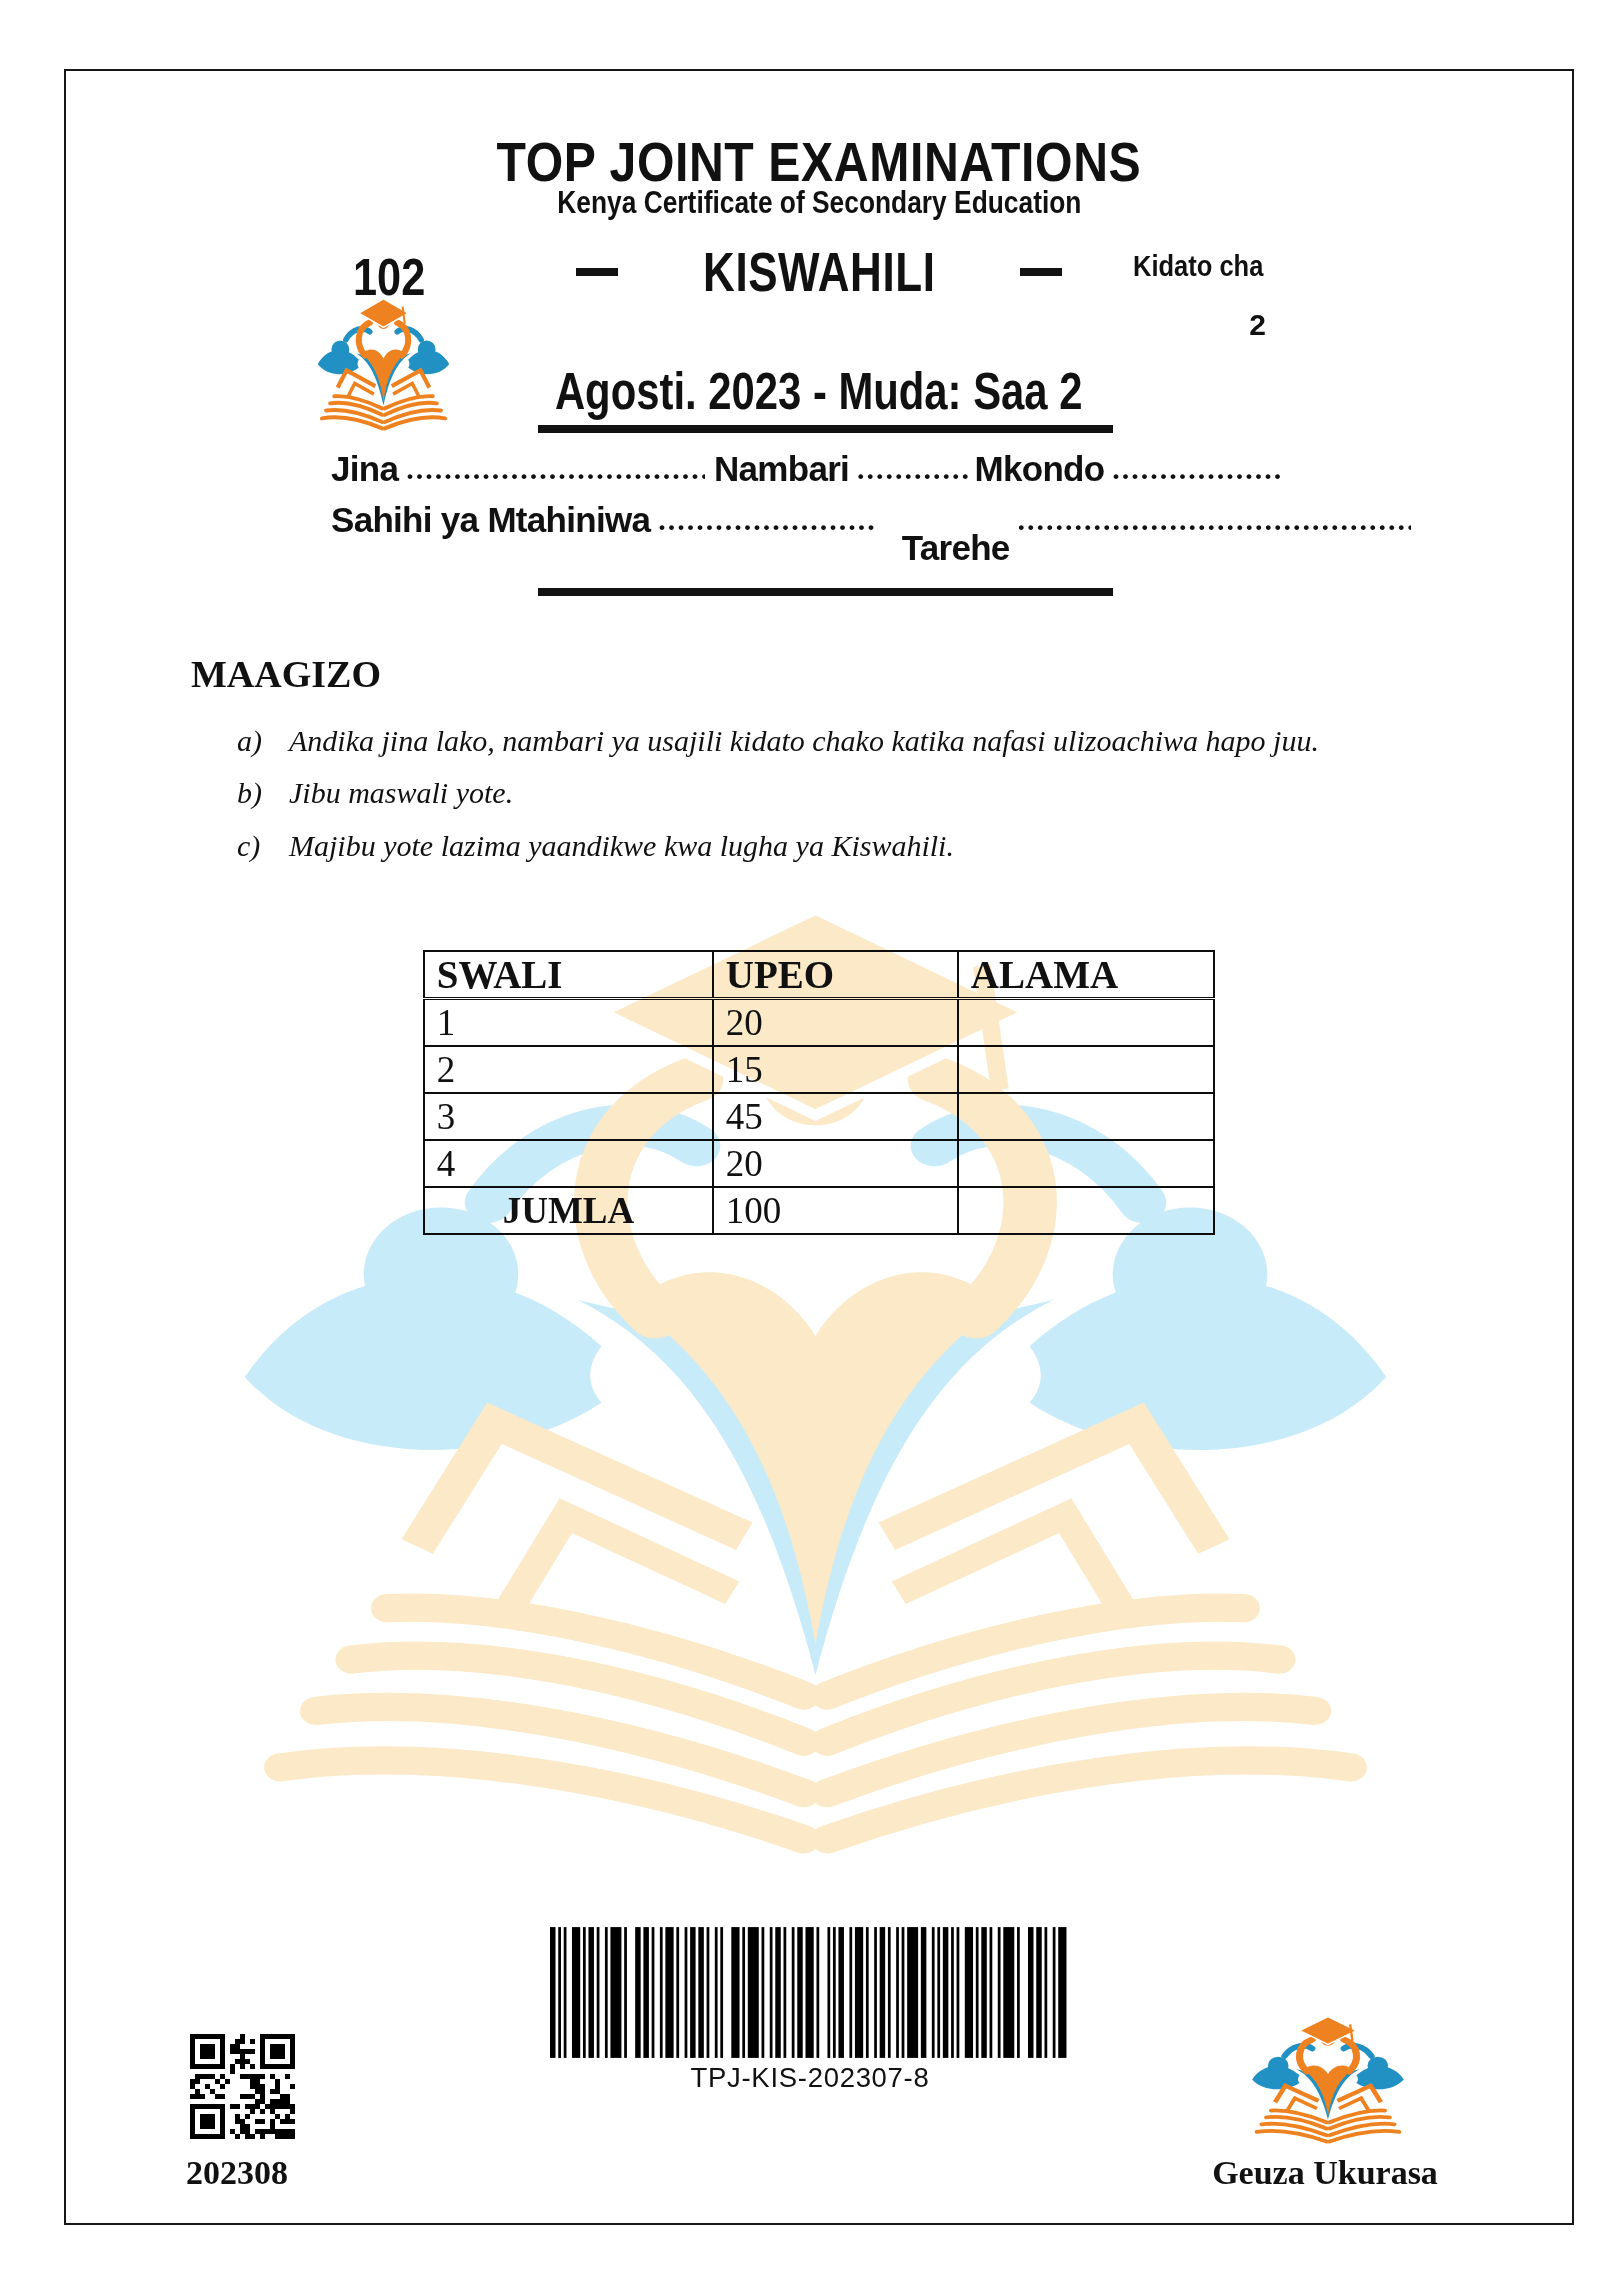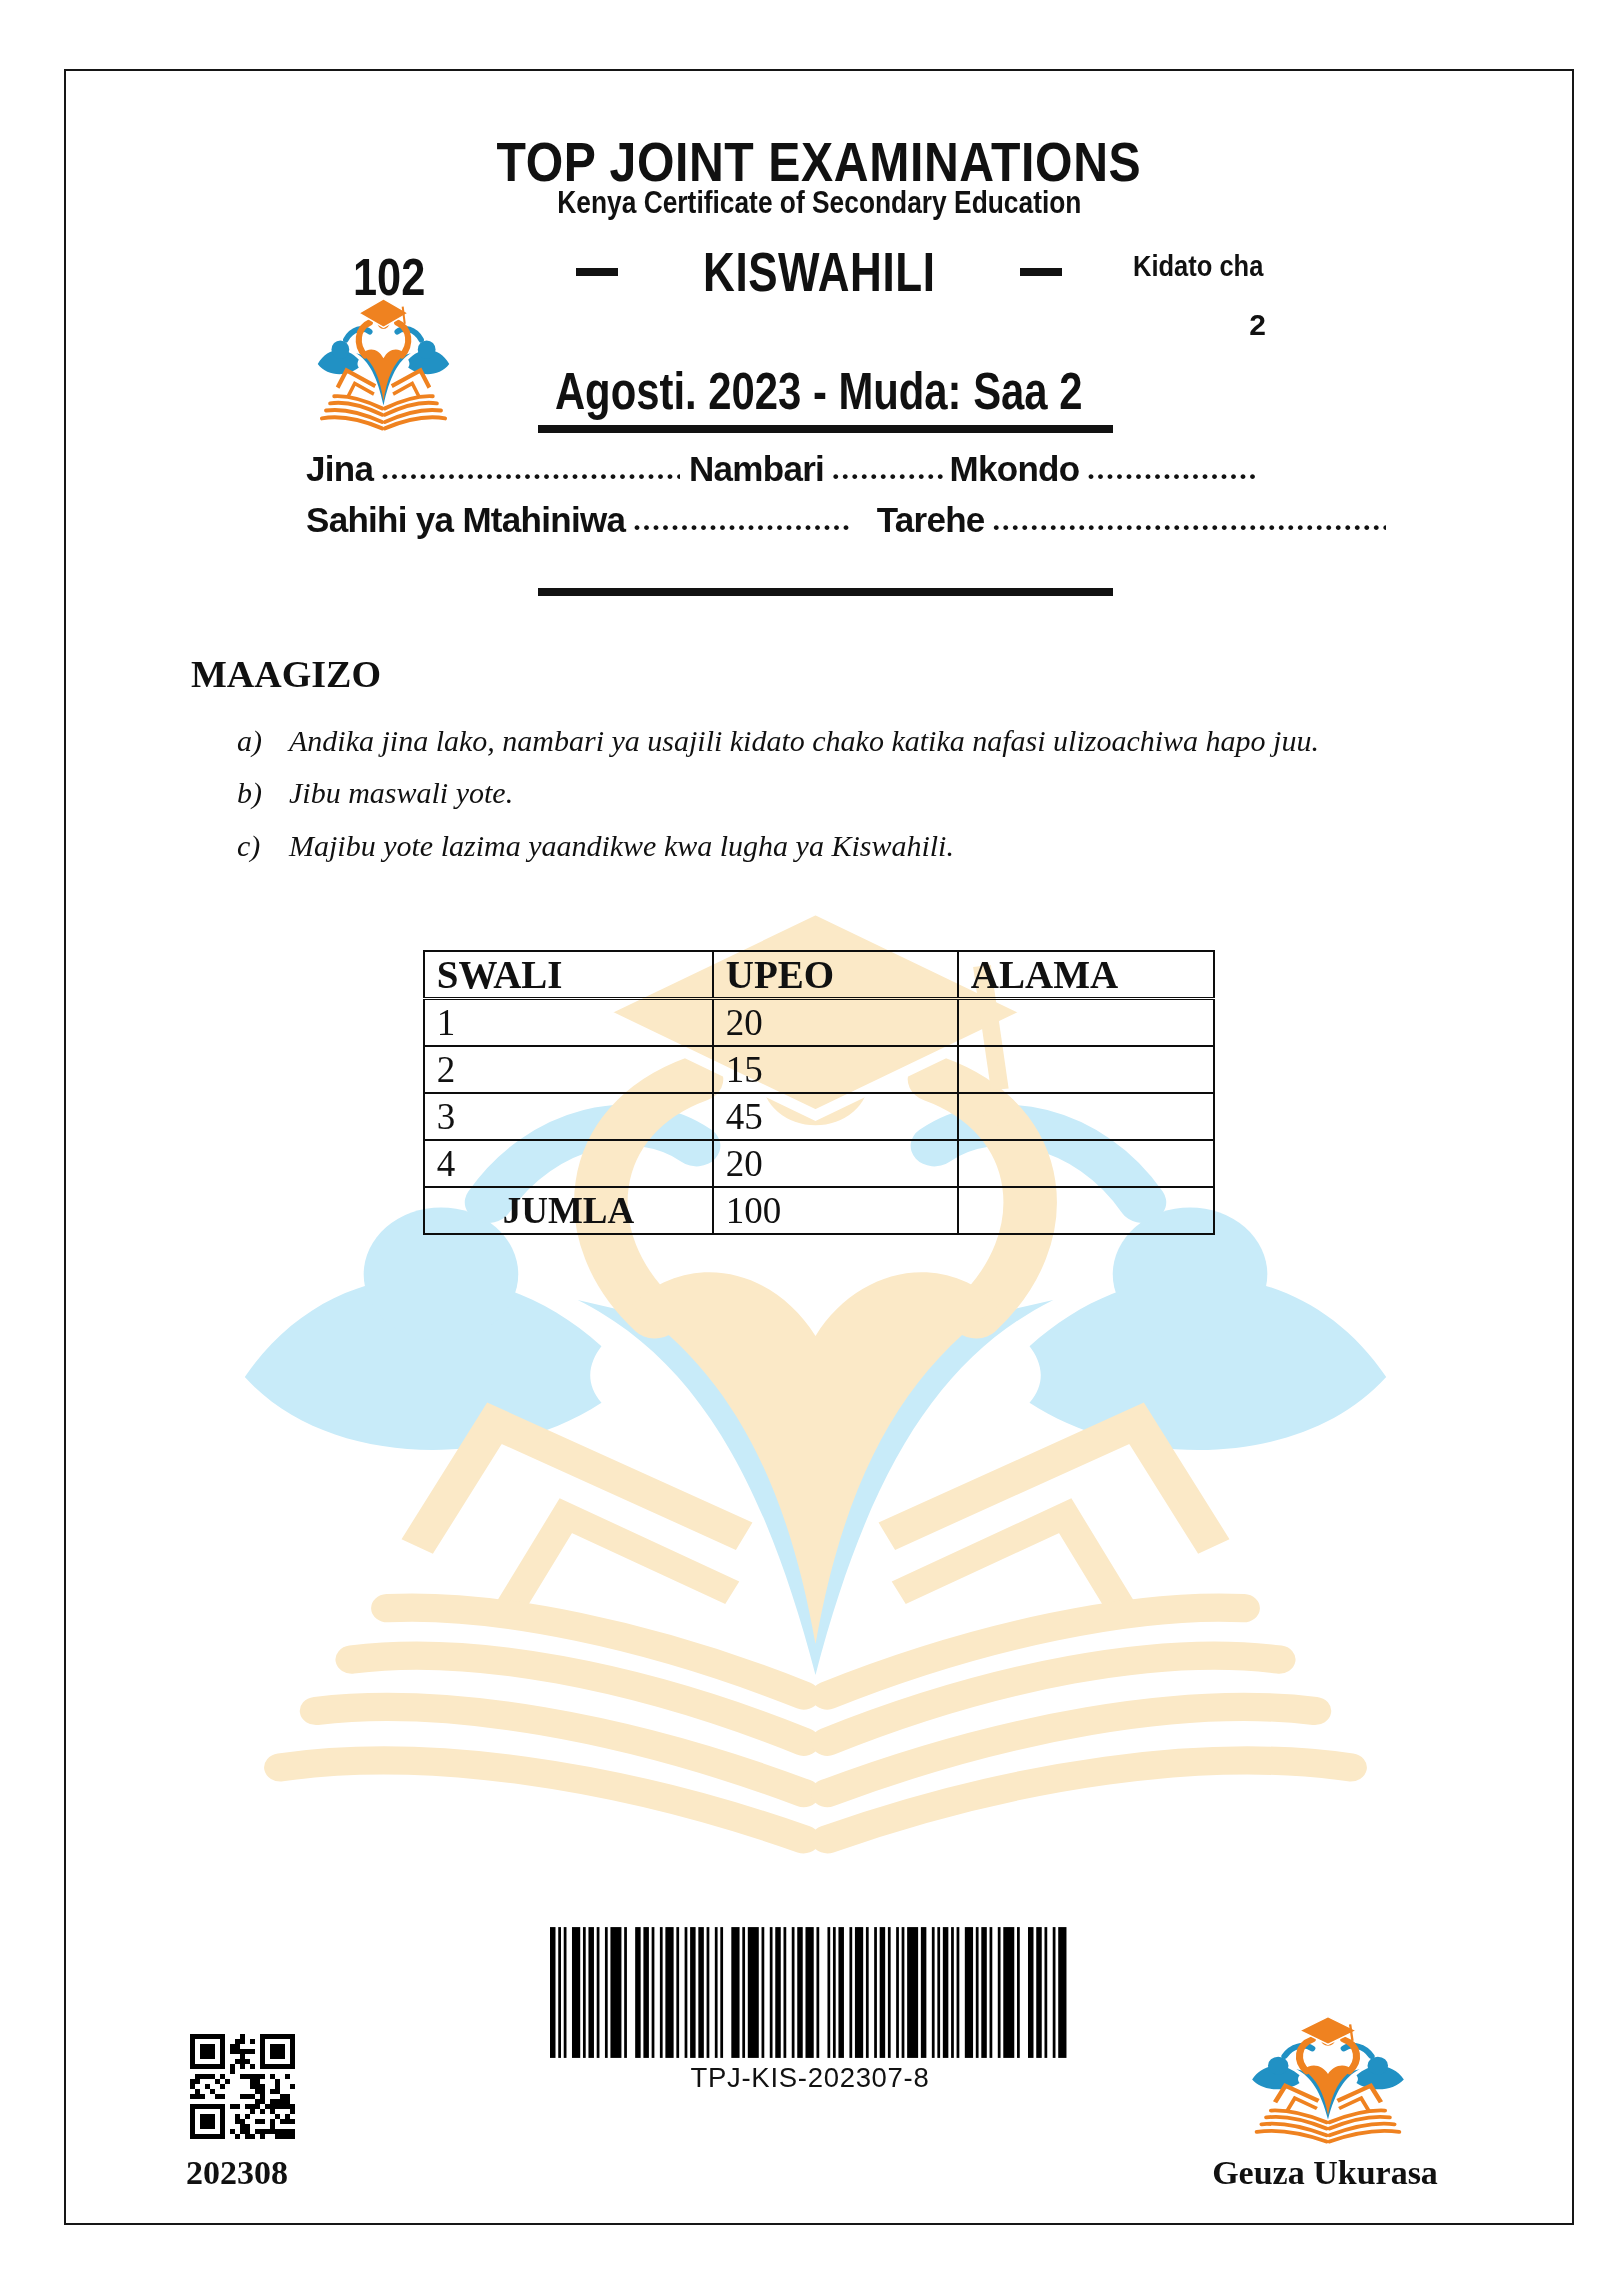--- a/index.html
+++ b/index.html
@@ -32,31 +32,31 @@
   .subject.sx{transform:scaleX(.8);letter-spacing:0.7px;}
   .kidato{left:1133px;top:241px;width:249px;font-size:30px;font-weight:700;line-height:50px;text-align:left;}
   .kidato .sx{transform:scaleX(.85);transform-origin:left center;}
   .kidato-num{display:block;text-align:center;margin-top:9.2px;}
   .logo-top{left:315px;top:296px;width:137px;height:136px;}
   .session{top:364px;font-size:51px;font-weight:700;line-height:55px;}
   .session .sx{transform:scaleX(.82);}
   .rule{left:538px;width:575px;height:7.9px;background:#121212;}
   .rule-top{top:425px;}
   .rule-bottom{top:588px;}
-  .form-row{left:306px;width:1080px;display:flex;align-items:flex-start;font-size:35px;font-weight:700;line-height:39px;}
+  .form-row{left:331px;width:1080px;display:flex;align-items:flex-start;font-size:35px;font-weight:700;line-height:39px;}
   .form-row-1{top:449px;}
   .form-row-2{top:500px;}
   .flabel{white-space:nowrap;letter-spacing:-0.7px;}
   .dots{font-family:"Liberation Serif",serif;font-weight:700;font-size:30px;letter-spacing:2px;
         overflow:hidden;white-space:nowrap;}
   .dots-grow{flex:1 1 0;margin:0 9.2px 0 7.9px;}
   .dots-med{flex:0 1 216px;margin:0 9.2px 0 7.9px;}
   .dots-sm{flex:0 0 111px;margin:0 6.5px 0 7.9px;}
   .dots-end{flex:1 1 0;margin-left:7.9px;}
-  .ml{margin-left:18.3px;}
+  .ml{margin-left:18.3px;margin-top:28px;}
   .maagizo{left:191px;top:652px;font-family:"Liberation Serif",serif;font-size:38px;font-weight:700;}
   .instructions{left:237px;top:724px;width:1178px;font-family:"Liberation Serif",serif;
                 font-style:italic;font-size:30px;line-height:34px;}
   .instr-item{display:flex;margin-bottom:18.3px;}
   .instr-marker{flex:0 0 52px;}
   .instr-text{flex:1;white-space:nowrap;}
   .marks{left:423px;top:950px;width:789px;border-collapse:collapse;table-layout:fixed;
          font-family:"Liberation Serif",serif;background:transparent;}
   .marks col.c1{width:289px;} .marks col.c2{width:245px;} .marks col.c3{width:256px;}
   .marks th,.marks td{border:2px solid #0d0d0d;padding:0 0 0 11.8px;text-align:left;vertical-align:middle;}

